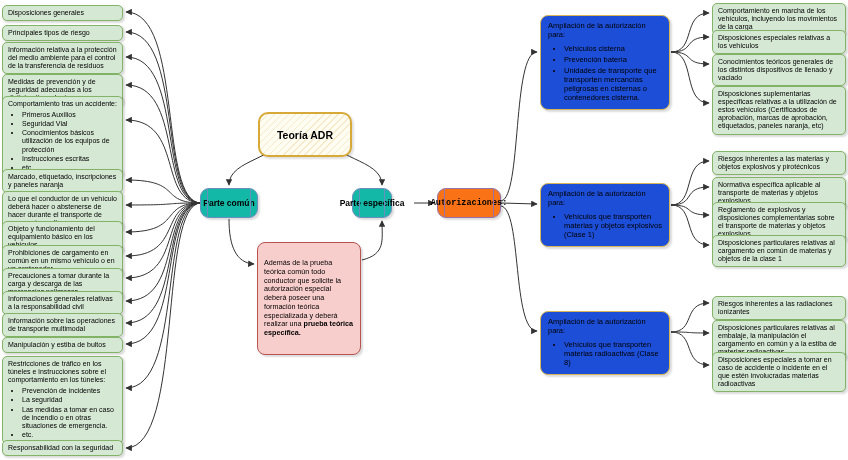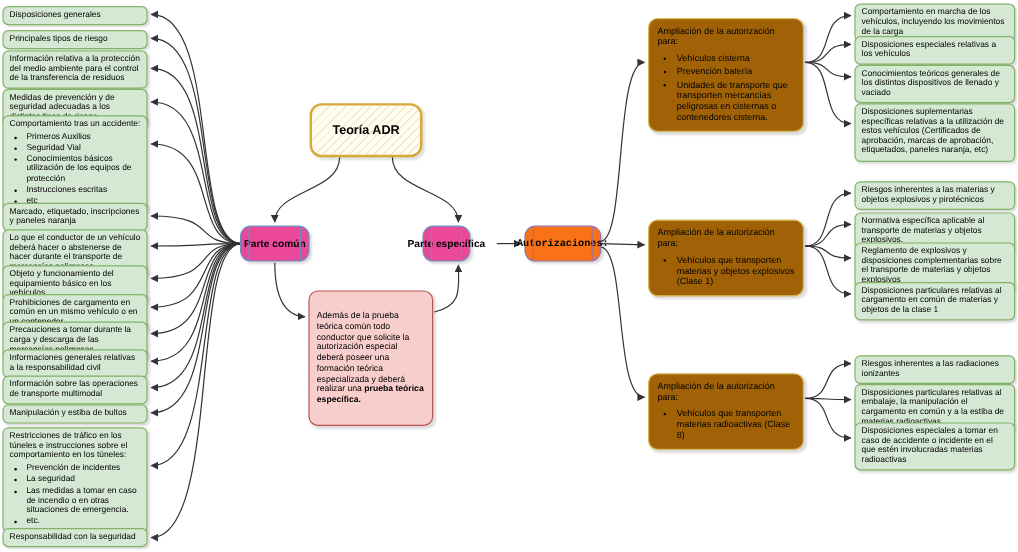--- a/index.html
+++ b/index.html
@@ -5,38 +5,38 @@
   html,body{margin:0;padding:0;background:#ffffff;}
   #canvas{position:relative;width:848px;height:460px;background:#ffffff;overflow:hidden;
           font-family:"Liberation Sans",sans-serif;color:#000;}
   svg.edges{position:absolute;left:0;top:0;z-index:0;}
   .node{position:absolute;z-index:1;box-sizing:border-box;}
   .gbox{background:#d5e8d4;border:1px solid #82b366;border-radius:5px;
         padding:3px 5px;font-size:7px;line-height:1.16;
         box-shadow:1.5px 1.5px 2px rgba(0,0,0,0.14);}
   .gbox ul{margin:3px 0 0 14px;padding:0;}
   .gbox li{margin:0 0 1px 0;}
-  .amp{background:#a16207;border:1px solid #d6b656;border-radius:8px;
+  .amp{background:#1d4ed8;border:1px solid #d6b656;border-radius:8px;
        padding:5px 7px;font-size:7.5px;line-height:1.2;
        box-shadow:2px 2px 2px rgba(0,0,0,0.14);}
   .amp ul{margin:5px 0 0 16px;padding:0;}
   .amp li{margin:0 0 2px 0;}
-  .process{background:#ec4899;border:1px solid #6c8ebf;border-radius:9px;
+  .process{background:#14b8a6;border:1px solid #6c8ebf;border-radius:9px;
         display:flex;align-items:center;justify-content:center;text-align:center;
         font-weight:bold;font-size:8.5px;white-space:nowrap;
         box-shadow:2px 2px 2px rgba(0,0,0,0.14);}
   .process::before,.process::after{content:"";position:absolute;top:0;bottom:0;width:1px;background:#6c8ebf;}
   .process::before{left:6px;} .process::after{right:6px;}
   .process.purple{background:#f97316;border-color:#9673a6;font-family:Liberation Mono, monospace;}
   .process.purple::before,.process.purple::after{background:#9673a6;}
   .title-box{background:#fffcf2;
         background-image:repeating-linear-gradient(135deg,rgba(214,169,57,0.22) 0px,rgba(214,169,57,0.22) 1px,transparent 1px,transparent 5px);
         border:2px solid #d6a939;border-radius:10px;
         display:flex;align-items:center;justify-content:center;
-        font-weight:bold;font-size:10.5px;box-shadow:2px 2px 2px rgba(0,0,0,0.12);}
+        font-weight:bold;font-size:10.5px;box-shadow:2px 2px 2px rgba(0,0,0,0.12);margin-top:26px;}
   .note{background:#f8cecc;border:1px solid #b85450;border-radius:8px;
         padding:16px 6px;font-size:7.2px;line-height:1.22;
         box-shadow:2px 2px 2px rgba(0,0,0,0.14);}
 </style>
 </head>
 <body>
 
 <div id="canvas">
 
   <svg class="edges" width="848" height="460">

